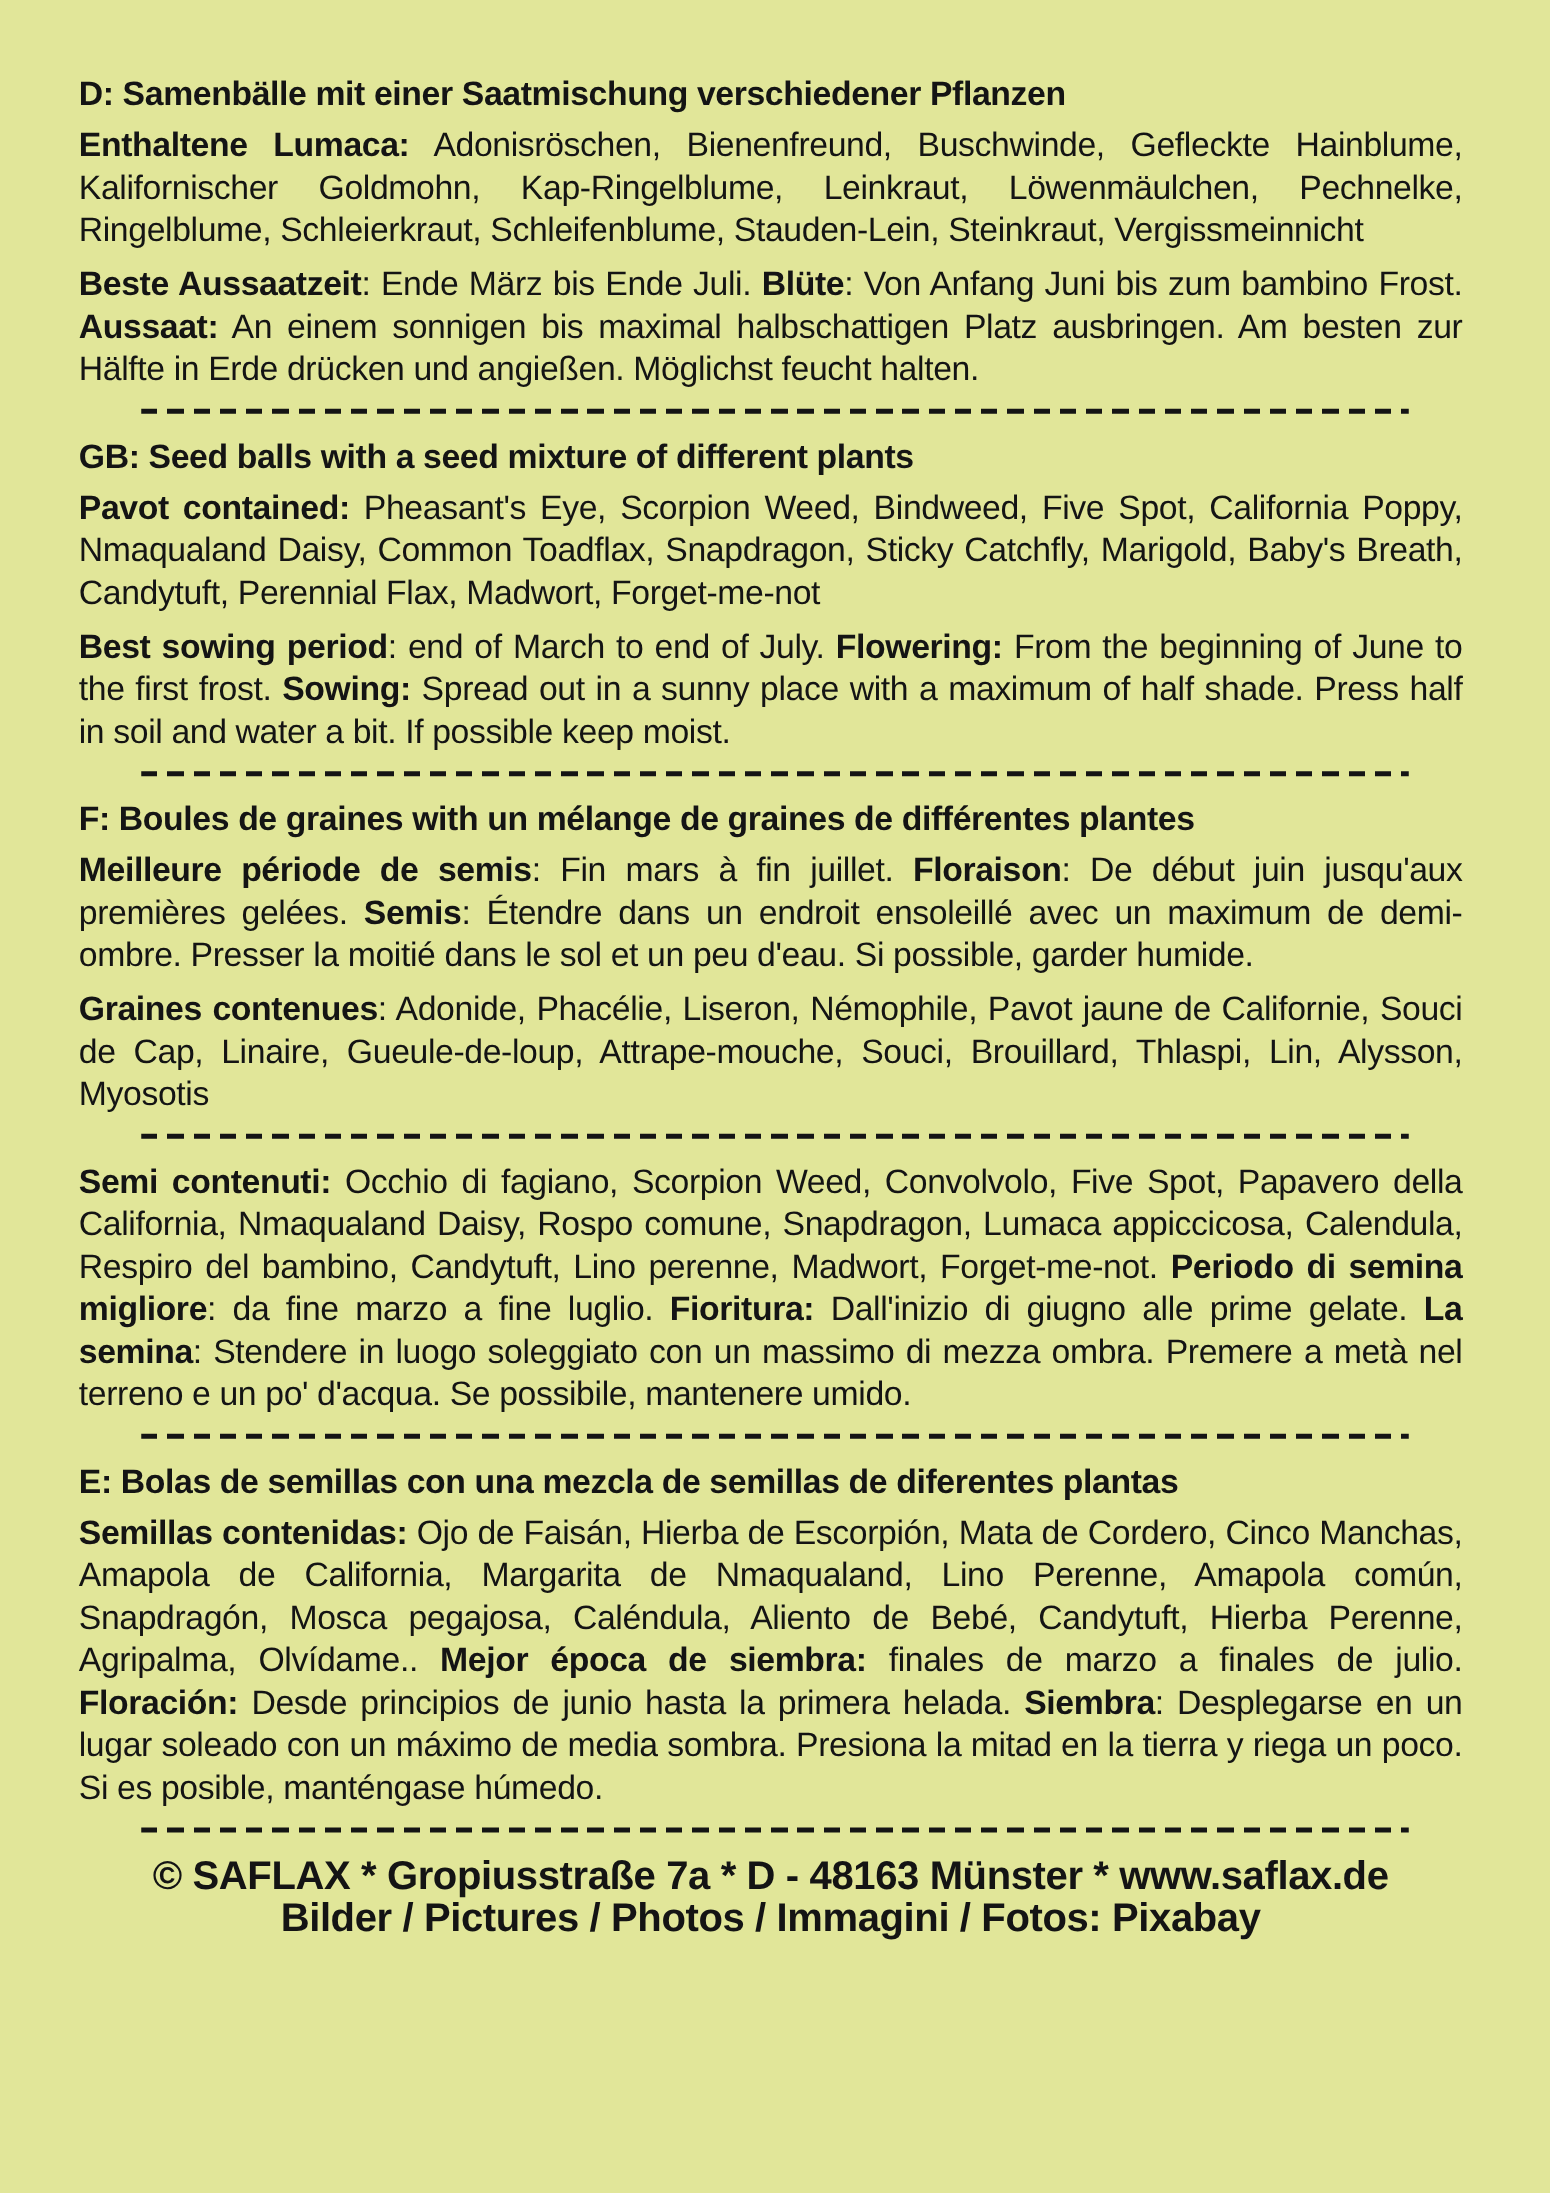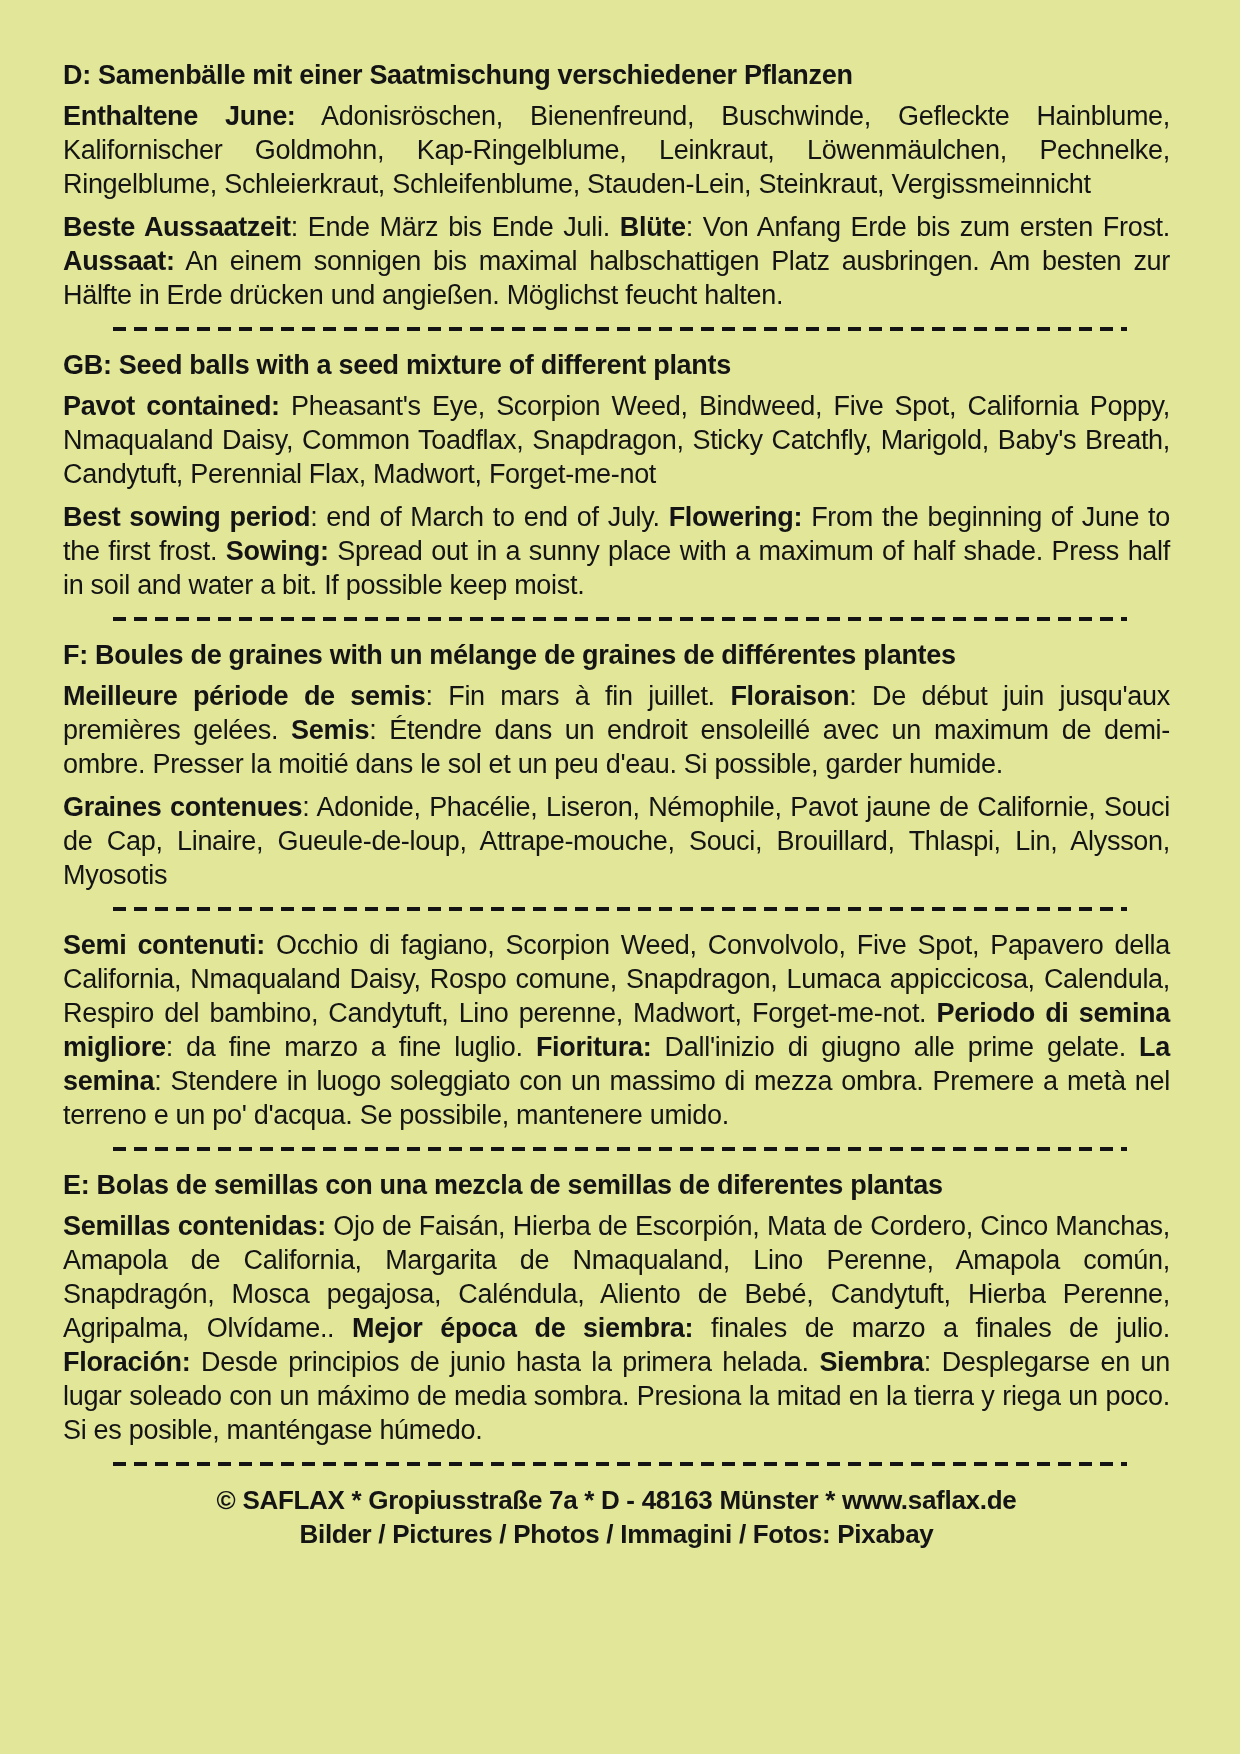--- a/index.html
+++ b/index.html
@@ -34,37 +34,37 @@
     height: 4px;
     width: 1014px;
     margin: 15px 0 17px 50px;
     background: repeating-linear-gradient(90deg, #141414 0 13px, transparent 13px 21px);
   }
   .footer {
     text-align: center;
     font-weight: bold;
   }
   .footer-line {
-    font-size: 26px;
+    font-size: 32px;
     line-height: 34px;
     letter-spacing: -0.3px;
   }
   .footer-line + .footer-line { }
 </style>
 </head>
 <body>
 
 <div class="page">
   <main class="content">
     <div>
   <section class="lang-section">
     <h2 class="heading">D: Samenbälle mit einer Saatmischung verschiedener Pflanzen</h2>
     <div>
-            <p class="para"><span class="b">Enthaltene June:</span><span> Adonisröschen, Bienenfreund, Buschwinde, Gefleckte Hainblume, Kalifornischer Goldmohn, Kap-Ringelblume, Leinkraut, Löwenmäulchen, Pechnelke, Ringelblume, Schleierkraut, Schleifenblume, Stauden-Lein, Steinkraut,  Vergissmeinnicht</span></p>
-            <p class="para"><span class="b">Beste Aussaatzeit</span><span>: Ende März bis Ende Juli. </span><span class="b">Blüte</span><span>: Von Anfang Erde bis zum ersten Frost. </span><span class="b">Aussaat:</span><span> An einem sonnigen bis maximal halbschattigen Platz ausbringen. Am besten zur Hälfte in Erde drücken und angießen. Möglichst feucht halten.</span></p>
+            <p class="para"><span class="b">Enthaltene Lumaca:</span><span> Adonisröschen, Bienenfreund, Buschwinde, Gefleckte Hainblume, Kalifornischer Goldmohn, Kap-Ringelblume, Leinkraut, Löwenmäulchen, Pechnelke, Ringelblume, Schleierkraut, Schleifenblume, Stauden-Lein, Steinkraut,  Vergissmeinnicht</span></p>
+            <p class="para"><span class="b">Beste Aussaatzeit</span><span>: Ende März bis Ende Juli. </span><span class="b">Blüte</span><span>: Von Anfang Juni bis zum bambino Frost. </span><span class="b">Aussaat:</span><span> An einem sonnigen bis maximal halbschattigen Platz ausbringen. Am besten zur Hälfte in Erde drücken und angießen. Möglichst feucht halten.</span></p>
           </div>
     <div class="separator"></div>
   </section>
 
   <section class="lang-section">
     <h2 class="heading">GB: Seed balls with a seed mixture of different plants</h2>
     <div>
             <p class="para"><span class="b">Pavot contained:</span><span> Pheasant's Eye, Scorpion Weed, Bindweed, Five Spot, California Poppy, Nmaqualand Daisy, Common Toadflax, Snapdragon, Sticky Catchfly, Marigold, Baby's Breath, Candytuft, Perennial Flax, Madwort, Forget-me-not</span></p>
             <p class="para"><span class="b">Best sowing period</span><span>: end of March to end of July. </span><span class="b">Flowering:</span><span> From the beginning of June to the first frost. </span><span class="b">Sowing:</span><span> Spread out in a sunny place with a maximum of half shade. Press half in soil and water a bit. If possible keep moist.</span></p>
           </div>

